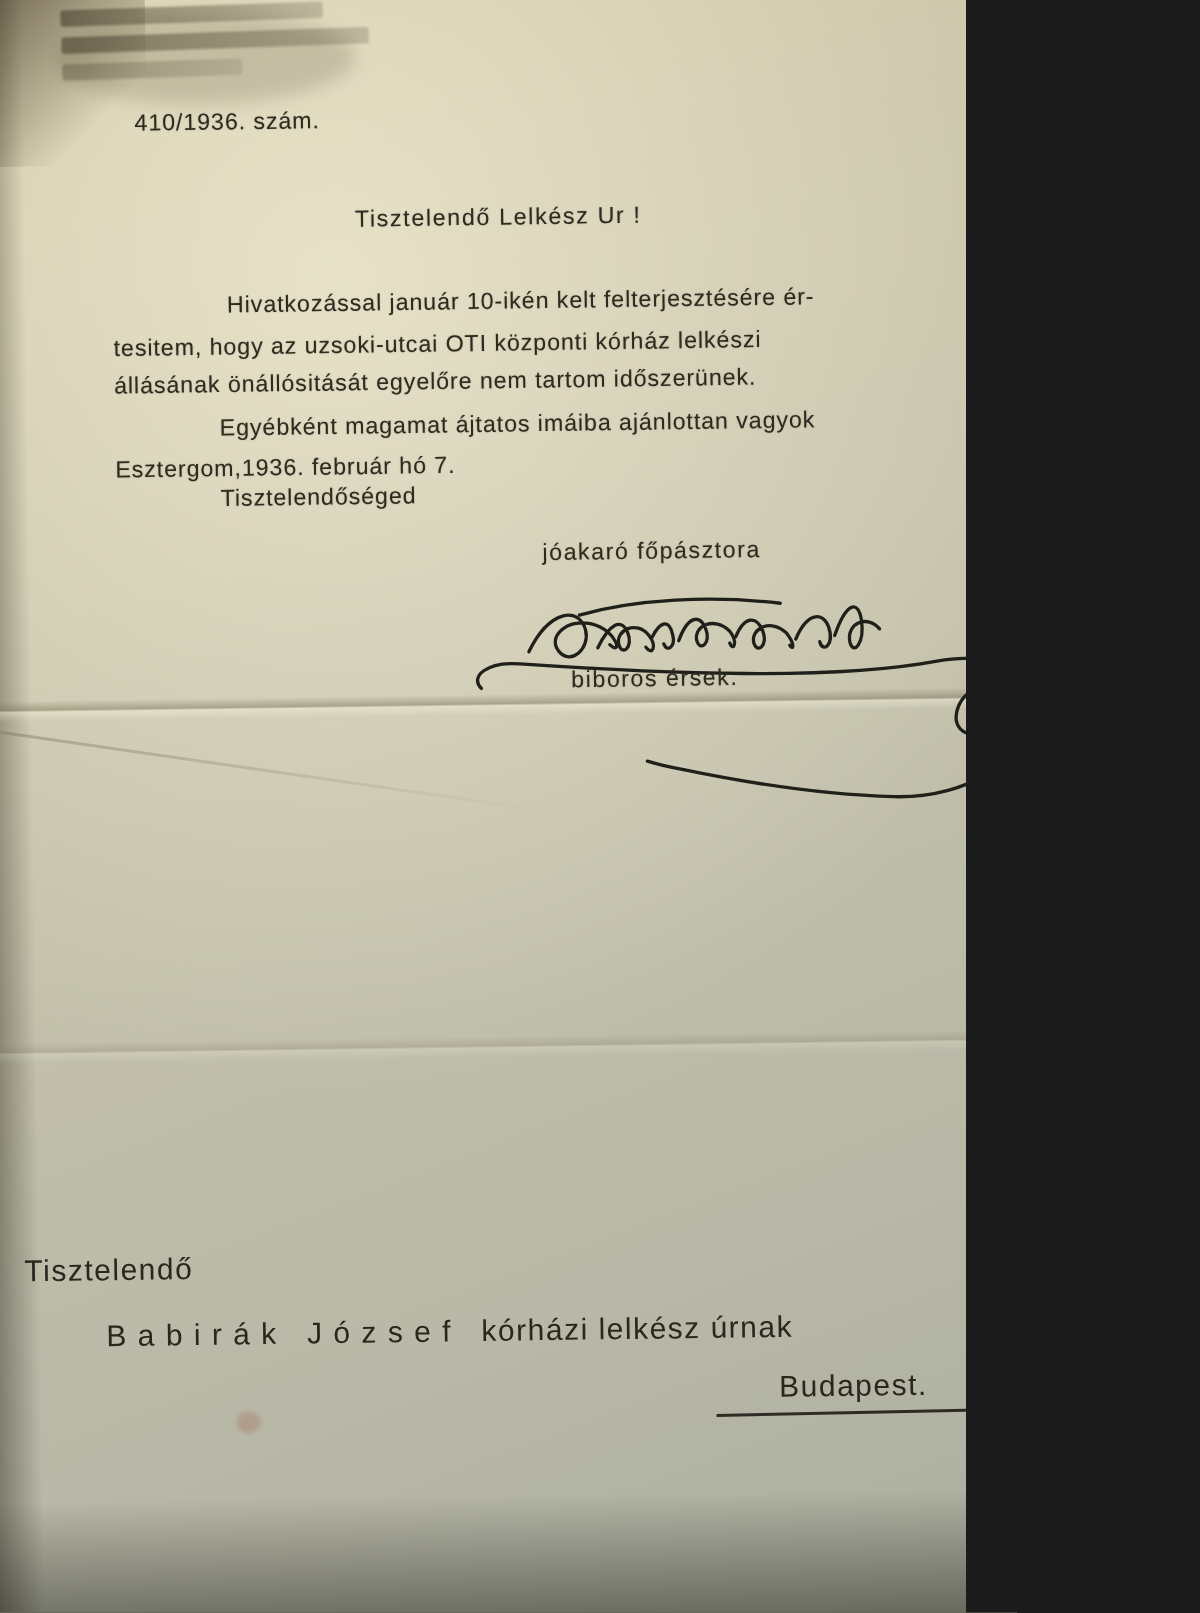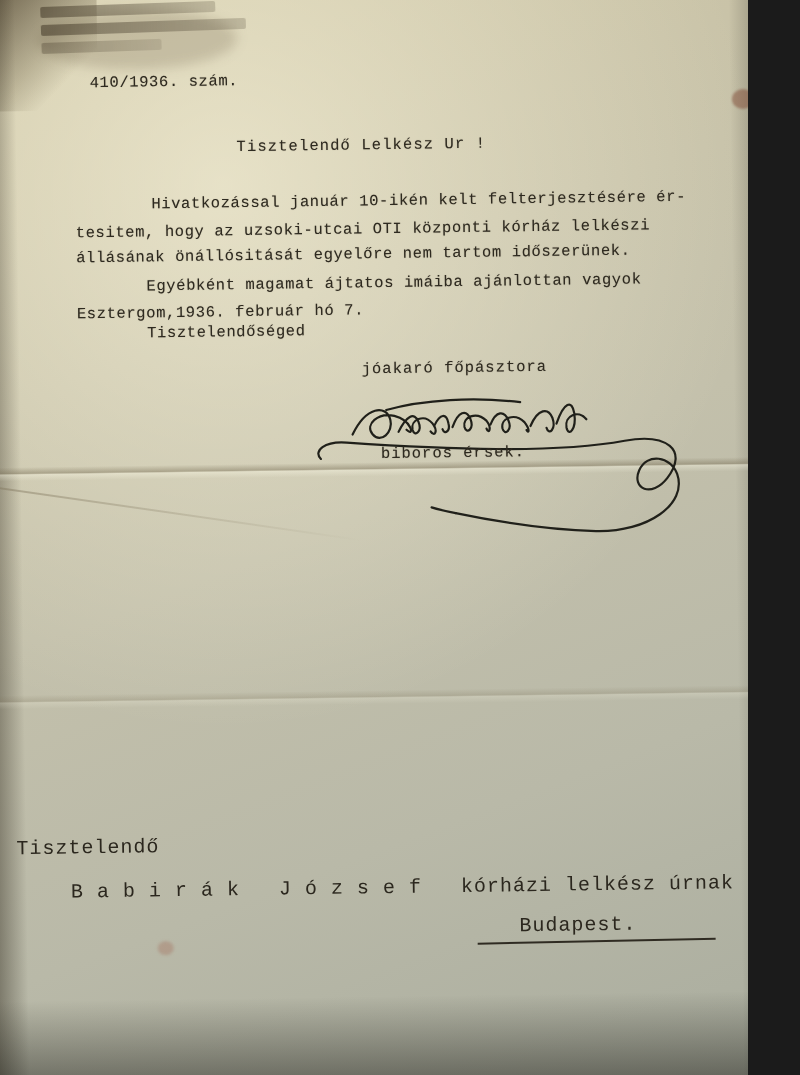--- a/index.html
+++ b/index.html
@@ -2,25 +2,25 @@
 <html><head>
 <meta charset="utf-8">
 <style>
   html, body {
     margin: 0;
     padding: 0;
     background: #1b1b1b;
   }
   #page {
     position: relative;
-    width: 748px;
+    width: 644px;
     height: 1075px;
     overflow: hidden;
     background: #c8c5ad;
-    font-family: Liberation Mono, monospace;
+    font-family: Liberation Sans, sans-serif;
   }
 
   
   .backdrop {
     position: absolute;
     inset: 0;
     background:
       linear-gradient(180deg, #3a3428 0%, #2b2a21 40%, #23231c 100%);
   }
 

